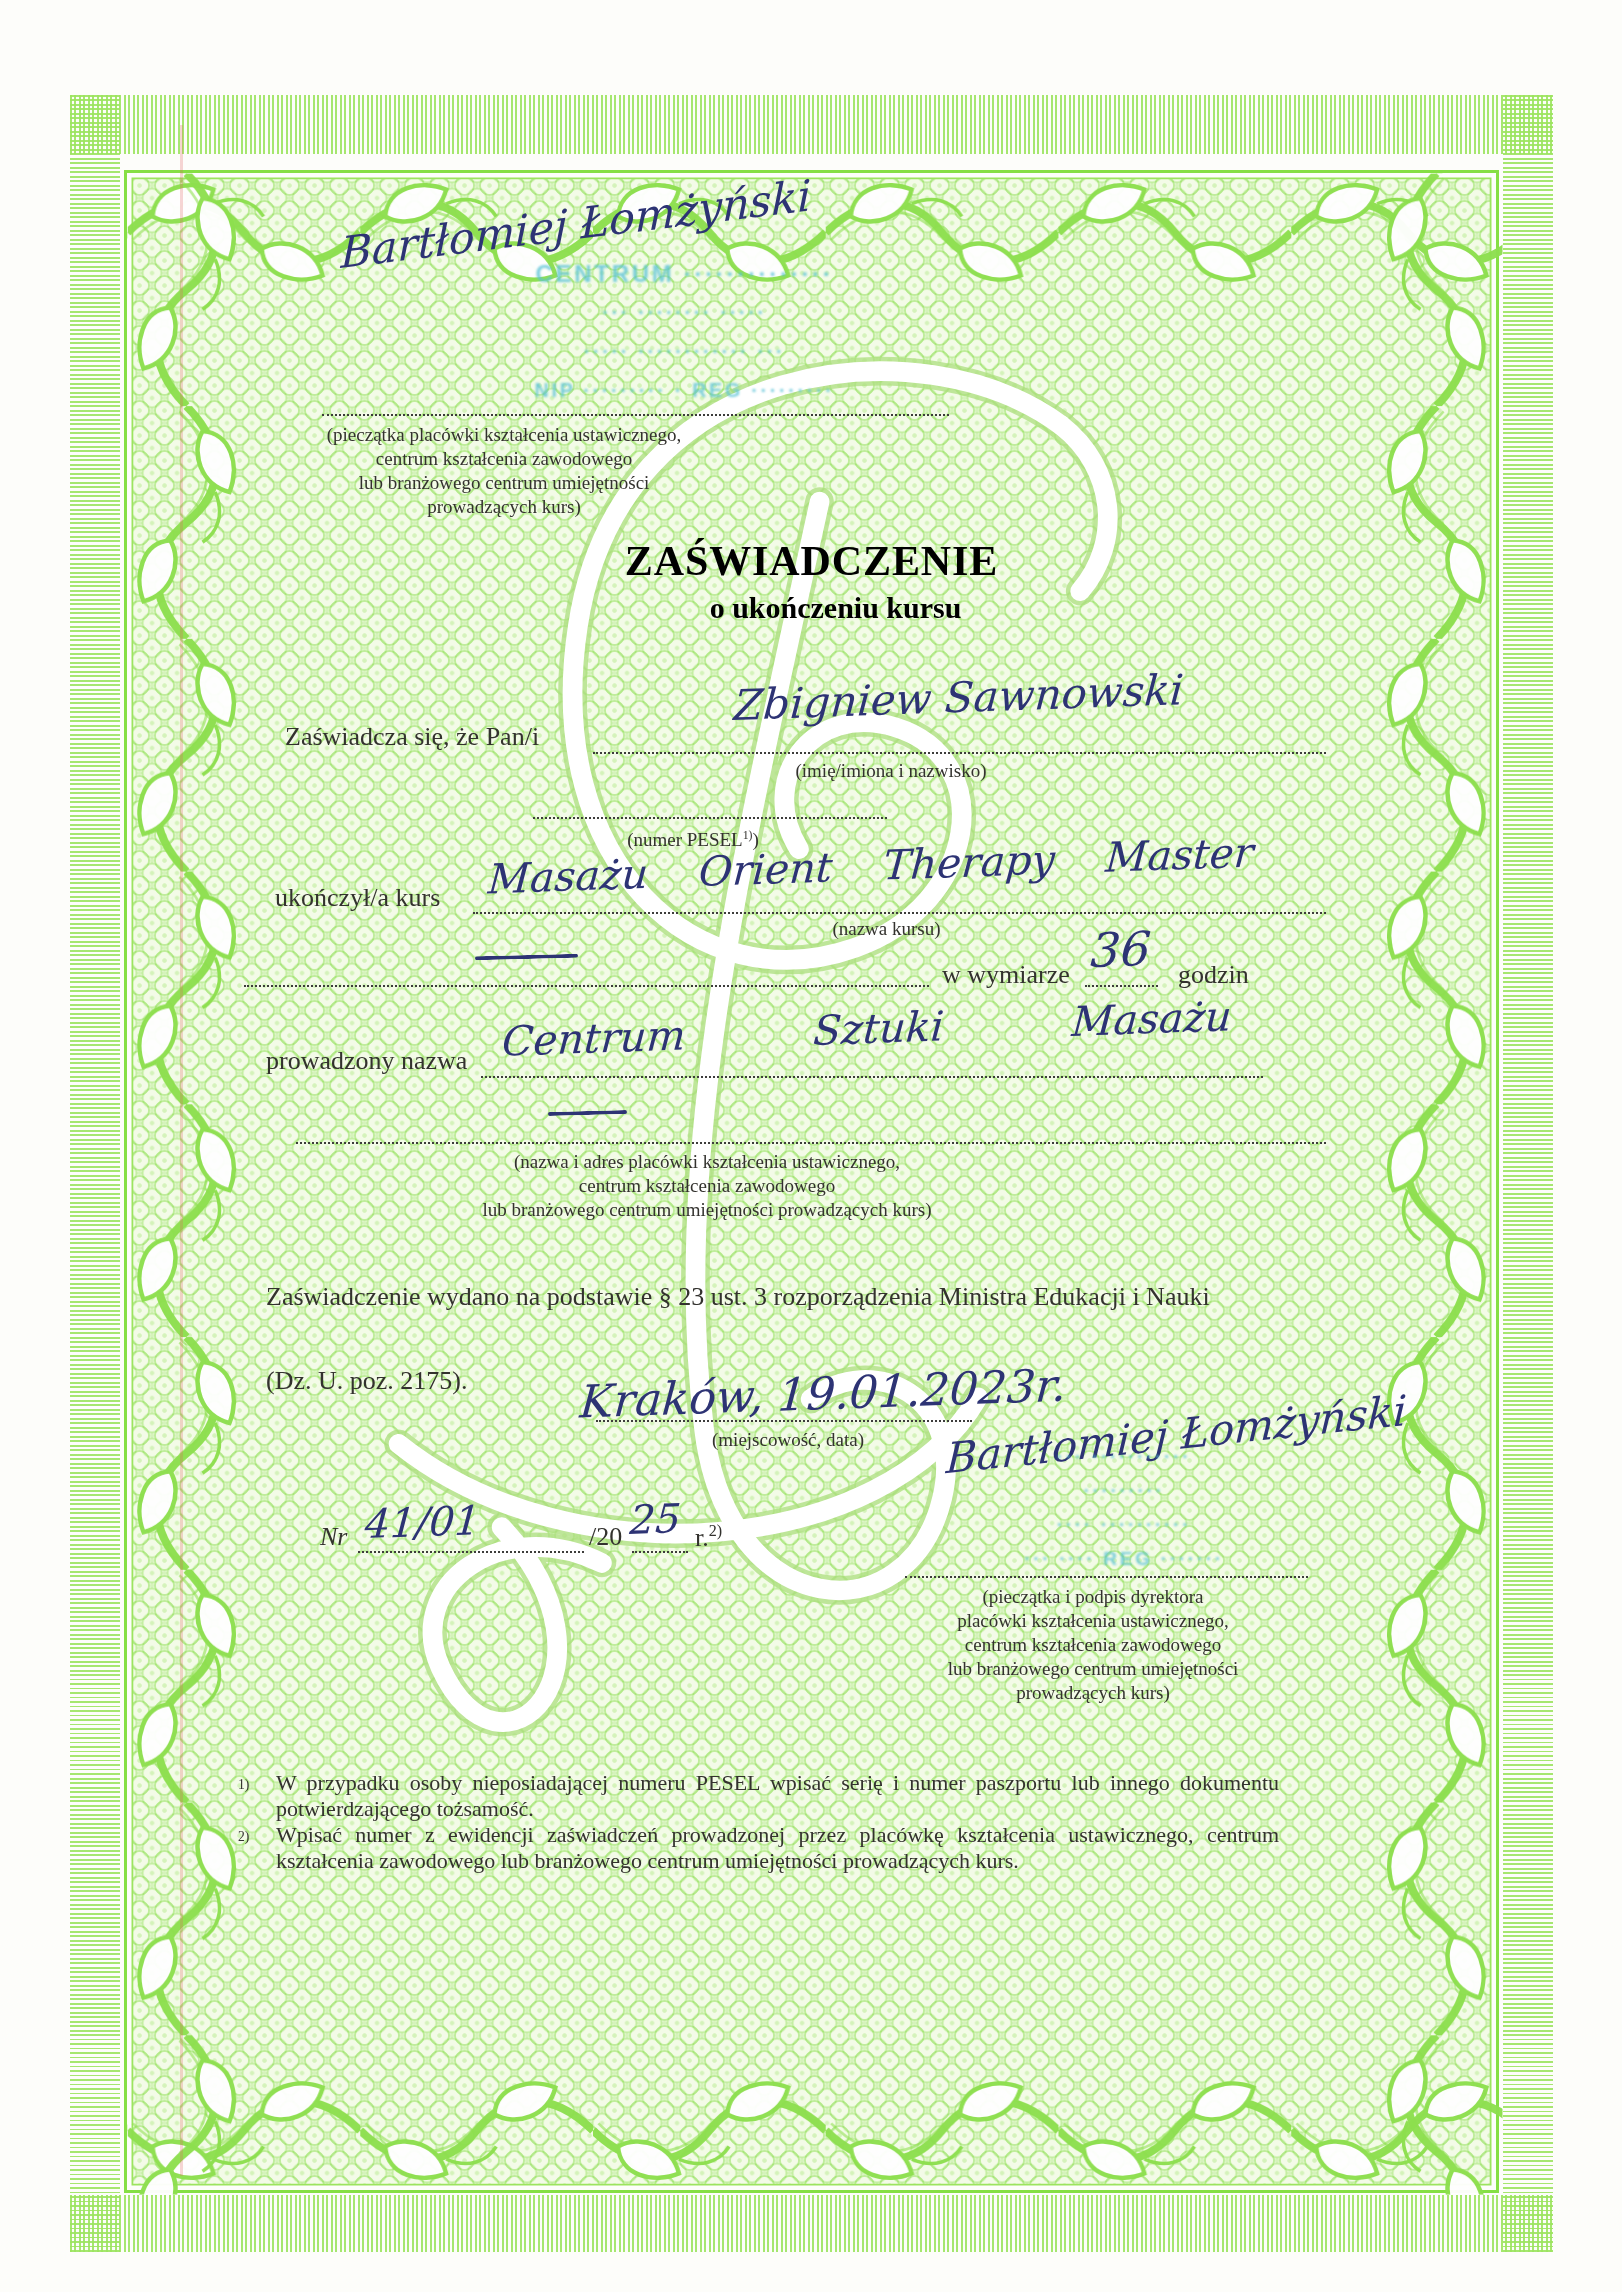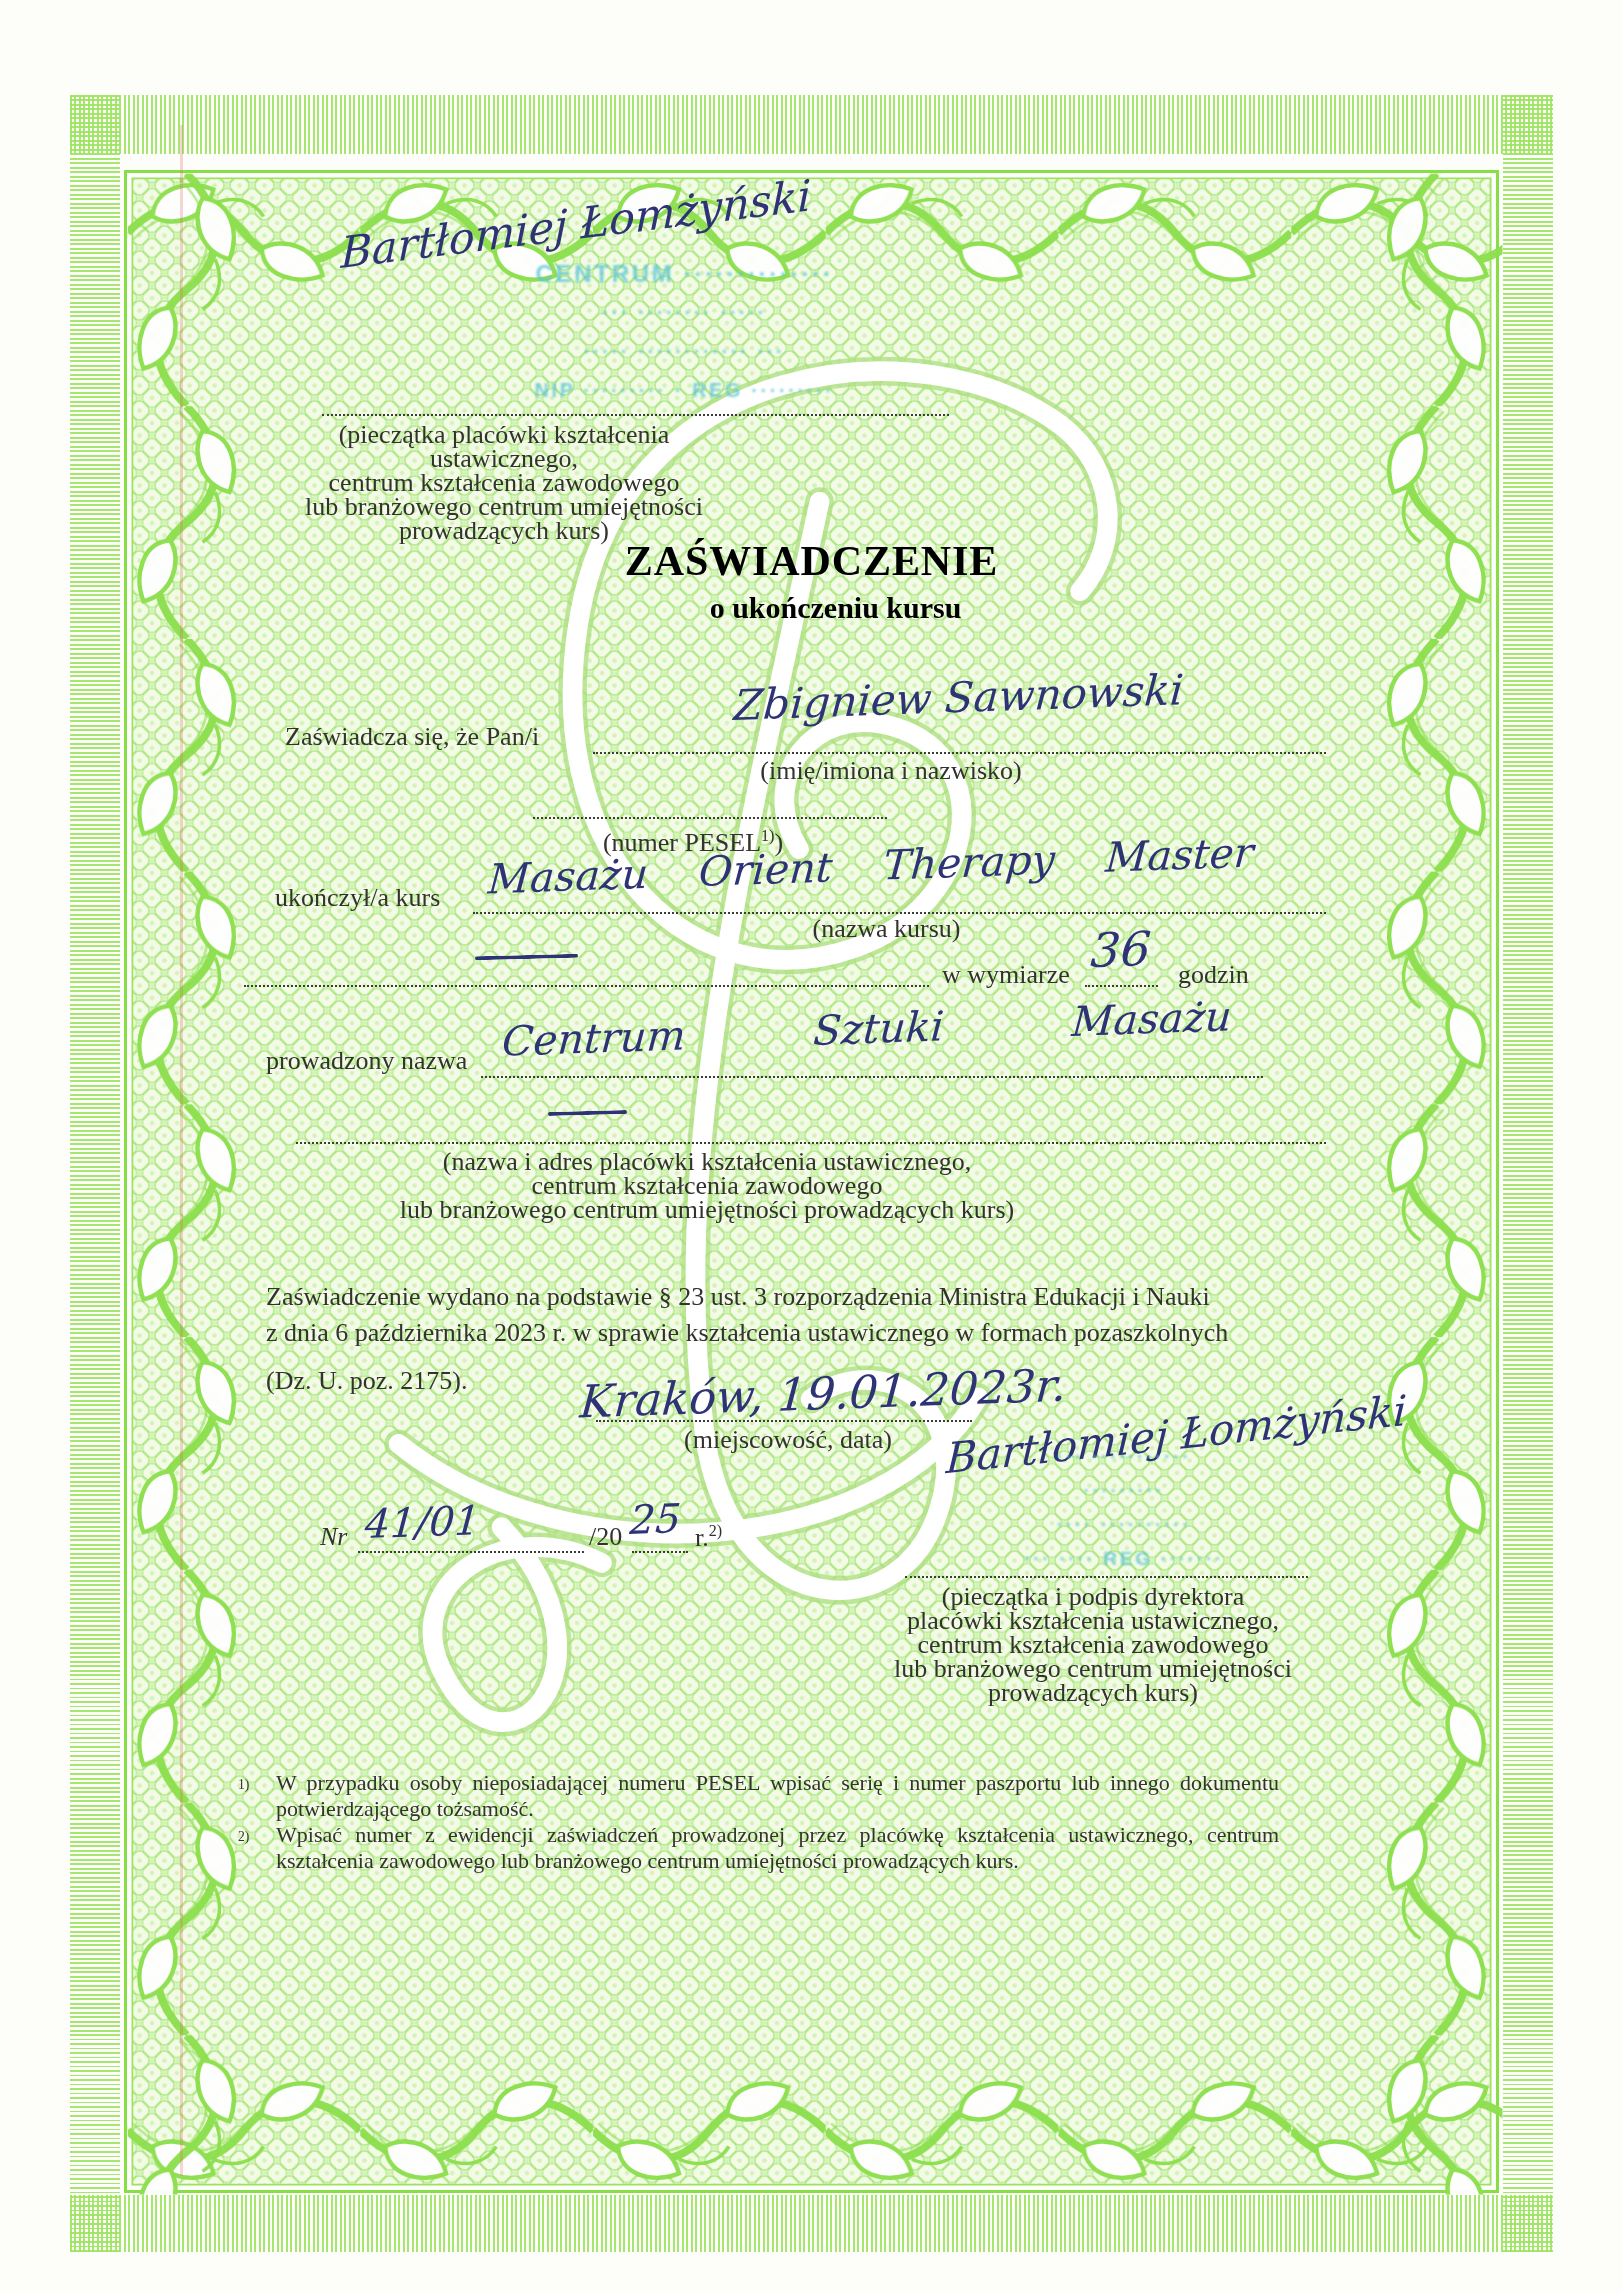--- a/index.html
+++ b/index.html
@@ -20,21 +20,21 @@
            radial-gradient(circle, rgba(141,223,82,.30) 1.8px, rgba(141,223,82,0) 2.7px);
          background-size:25px 25px,25px 25px,12.5px 12.5px;
          background-position:0 0,12.5px 12.5px,6.3px 6.3px;}
   .vine{position:absolute;opacity:.96;}
   .monogram{position:absolute;left:0;top:0;z-index:2;}
   
   .content{position:absolute;inset:0;z-index:5;}
   .printed{position:absolute;color:#33322e;font-size:26px;white-space:nowrap;}
   .title{position:absolute;left:0;width:100%;text-align:center;color:#000000;font-weight:bold;}
   .dots{position:absolute;height:0;border-bottom:2.7px dotted #3d3d3b;}
-  .cap{position:absolute;font-size:26px;line-height:24px;text-align:center;color:#33322e;}
+  .cap{position:absolute;font-size:19px;line-height:24px;text-align:center;color:#33322e;}
   .hand{position:absolute;font-family:"DejaVu Serif",serif;font-style:italic;color:#2d3374;
         white-space:nowrap;transform:rotate(-2deg) skewX(-6deg);}
   .stampline{font-family:"Liberation Sans","DejaVu Sans",sans-serif;font-weight:bold;
         color:rgba(88,193,214,.78);letter-spacing:2.7px;text-align:center;filter:blur(1.3px);}
   .stampblock{position:absolute;}
   .inkdash{position:absolute;border-top:4.5px solid #2d3374;border-radius:2.7px;transform:rotate(-1.5deg);}
   sup{font-size:.62em;vertical-align:super;}
   .fn{position:absolute;font-size:22px;line-height:26px;width:1003px;text-align:justify;color:#33322e;}
   .fn .marker{position:absolute;left:-38px;top:1.8px;font-size:.62em;}
   .artifact{position:absolute;left:180px;top:125px;width:2.7px;height:2051px;background:rgba(225,90,90,.25);}
@@ -149,21 +149,20 @@
     <div class="inkdash" style="left:548px;top:1111px;width:79px;"></div>
 
     <div class="dots" style="left:296px;top:1142px;width:1030px;"></div>
     <div class="cap" style="left:304px;top:1150px;width:806px;">
       <div>(nazwa i adres placówki kształcenia ustawicznego,</div>
       <div>centrum kształcenia zawodowego</div>
       <div>lub branżowego centrum umiejętności prowadzących kurs)</div>
     </div>
 
     <div class="printed" style="left:266px;top:1282px;">Zaświadczenie wydano na podstawie § 23 ust. 3 rozporządzenia Ministra Edukacji i Nauki</div>
-    <div class="printed" style="left:266px;top:1318px;">z dnia 6 października 2023 r. w sprawie kształcenia ustawicznego w formach pozaszkolnych</div>
     <div class="printed" style="left:266px;top:1354px;margin-top:12px;">(Dz. U. poz. 2175).</div>
 
     <div class="hand" style="left:580px;top:1367px;font-size:45px;">Kraków, 19.01.2023r.</div>
     <div class="dots" style="left:596px;top:1420px;width:376px;"></div>
     <div class="cap" style="left:609px;top:1428px;width:358px;">(miejscowość, data)</div>
 
     <div class="hand" style="left:945px;top:1410px;font-size:42px;transform:rotate(-6deg) skewX(-9deg);">Bartłomiej Łomżyński</div>
     <div class="stampblock" style="left:963px;top:1440px;width:322px;">
       <div class="stampline" style="font-size:19px;line-height:34px;">··· ···········</div>
       <div class="stampline" style="font-size:19px;line-height:34px;">·········</div>

